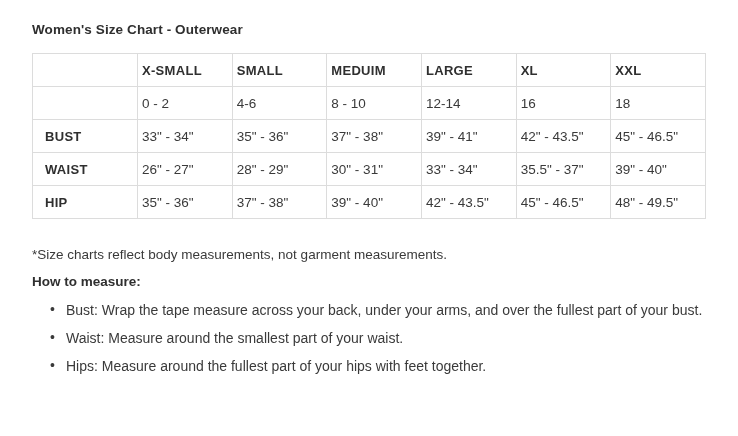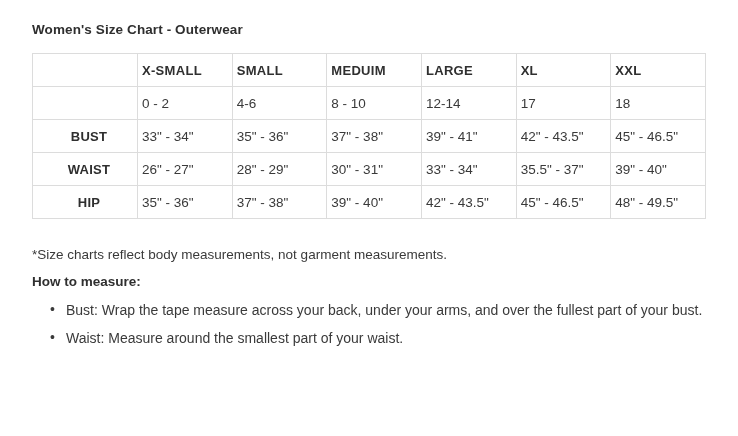--- a/index.html
+++ b/index.html
@@ -46,21 +46,21 @@
   table.size-table th {
     font-weight: bold;
     font-size: 13px;
     letter-spacing: 0.3px;
     color: #2f2f2f;
   }
   table.size-table .corner-cell {
     width: 96px;
   }
   table.size-table .row-label {
-    text-align: center;
+    text-align: left;
     padding-left: 12px;
     font-weight: bold;
     font-size: 13px;
     letter-spacing: 0.3px;
     color: #2f2f2f;
     width: 96px;
   }
   .note {
     margin-top: 28px;
     font-size: 13.5px;
@@ -112,21 +112,21 @@
         <th>XXL</th>
       </tr>
     </thead>
     <tbody>
       <tr>
         <td class="row-label"></td>
         <td>0 - 2</td>
         <td>4-6</td>
         <td>8 - 10</td>
         <td>12-14</td>
-        <td>17</td>
+        <td>16</td>
         <td>18</td>
       </tr>
       <tr>
         <td class="row-label">BUST</td>
         <td>33" - 34"</td>
         <td>35" - 36"</td>
         <td>37" - 38"</td>
         <td>39" - 41"</td>
         <td>42" - 43.5"</td>
         <td>45" - 46.5"</td>
@@ -152,15 +152,16 @@
     </tbody>
   </table>
 
   <div class="note">*Size charts reflect body measurements, not garment measurements.</div>
 
   <div class="how-title">How to measure:</div>
 
   <ul class="measure-list">
     <li>Bust: Wrap the tape measure across your back, under your arms, and over the fullest part of your bust.</li>
     <li>Waist: Measure around the smallest part of your waist.</li>
+    <li>Hips: Measure around the fullest part of your hips with feet together.</li>
   </ul>
 
 </div>
 
 </body></html>

